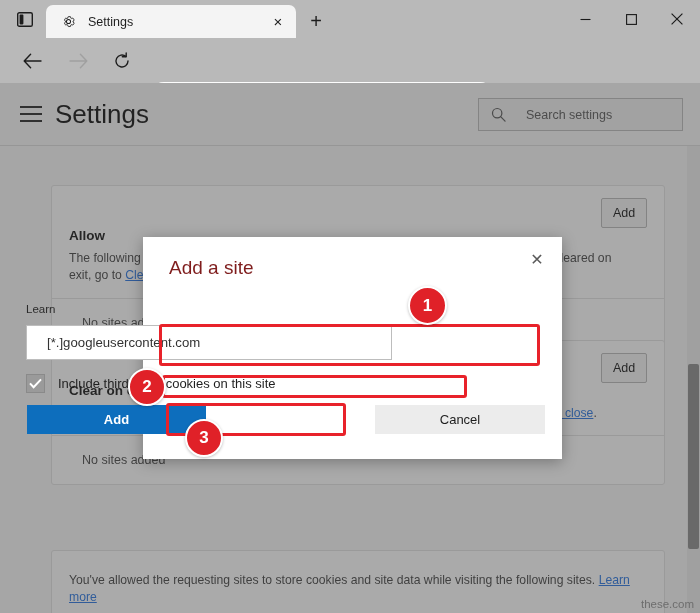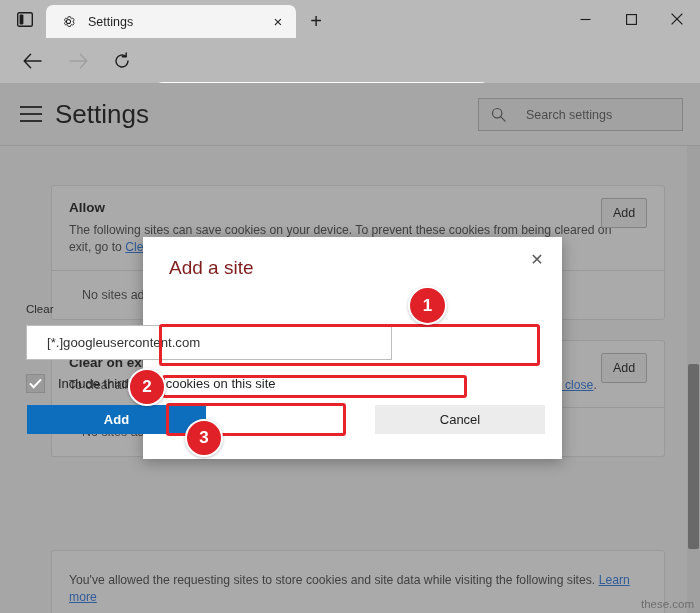--- a/index.html
+++ b/index.html
@@ -104,21 +104,21 @@
     position: absolute; top: 62px; left: 0; width: 700px; height: 1px; background: #a4a4a4;
   }
 
   .content { position: absolute; top: 63px; left: 0; width: 700px; height: 467px; }
 
   .card {
     position: absolute; left: 51px; width: 614px;
     background: #bcbcbc; border: 1px solid #a8a8a8; border-radius: 3px;
   }
   .card-head { position: relative; padding: 14px 17px 13px 17px; }
-  .card-title { font-size: 13.5px; color: #1d1d1d; font-weight: 600; }
+  .card-title { font-size: 13.5px; color: #1d1d1d; font-weight: 600; margin-top: 28px; }
   .card-desc {
     margin-top: 7px; font-size: 12.2px; color: #3d3d3d; line-height: 1.42;
     max-width: 545px;
   }
   .card-desc a { color: #2b5fa8; text-decoration: underline; }
   .card-add {
     position: absolute; right: 17px; top: 12px; width: 46px; height: 30px;
     background: #b4b4b4; border: 1px solid #8d8d8d; border-radius: 2px;
     display: flex; align-items: center; justify-content: center;
     font-size: 12.5px; color: #1d1d1d;
@@ -371,21 +371,21 @@
     </div>
   </div>
 
   <div class="overlay"></div>
 
   <div class="dialog">
     <div class="dlg-close">✕</div>
     <div class="dlg-title">Add a site</div>
   </div>
 
-  <div class="dlg-field-label">Clear</div>
+  <div class="dlg-field-label">Learn</div>
 
   <div class="dlg-input">
     <span>[*.]googleusercontent.com</span>
   </div>
 
   <div class="chk-row">
     <span class="chkbox">
       <svg width="13" height="11" viewBox="0 0 13 11">
           <path d="M1 5.4L4.6 9.2 12 1.4" fill="none" stroke="#ffffff" stroke-width="2"></path>
         </svg>

